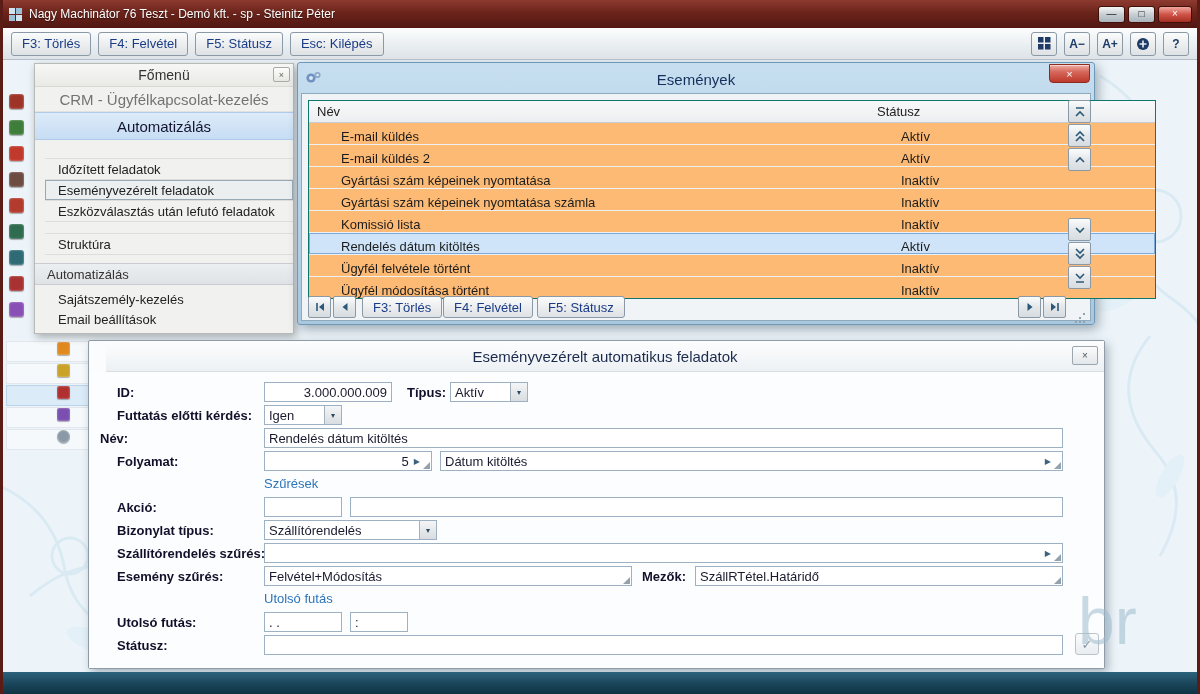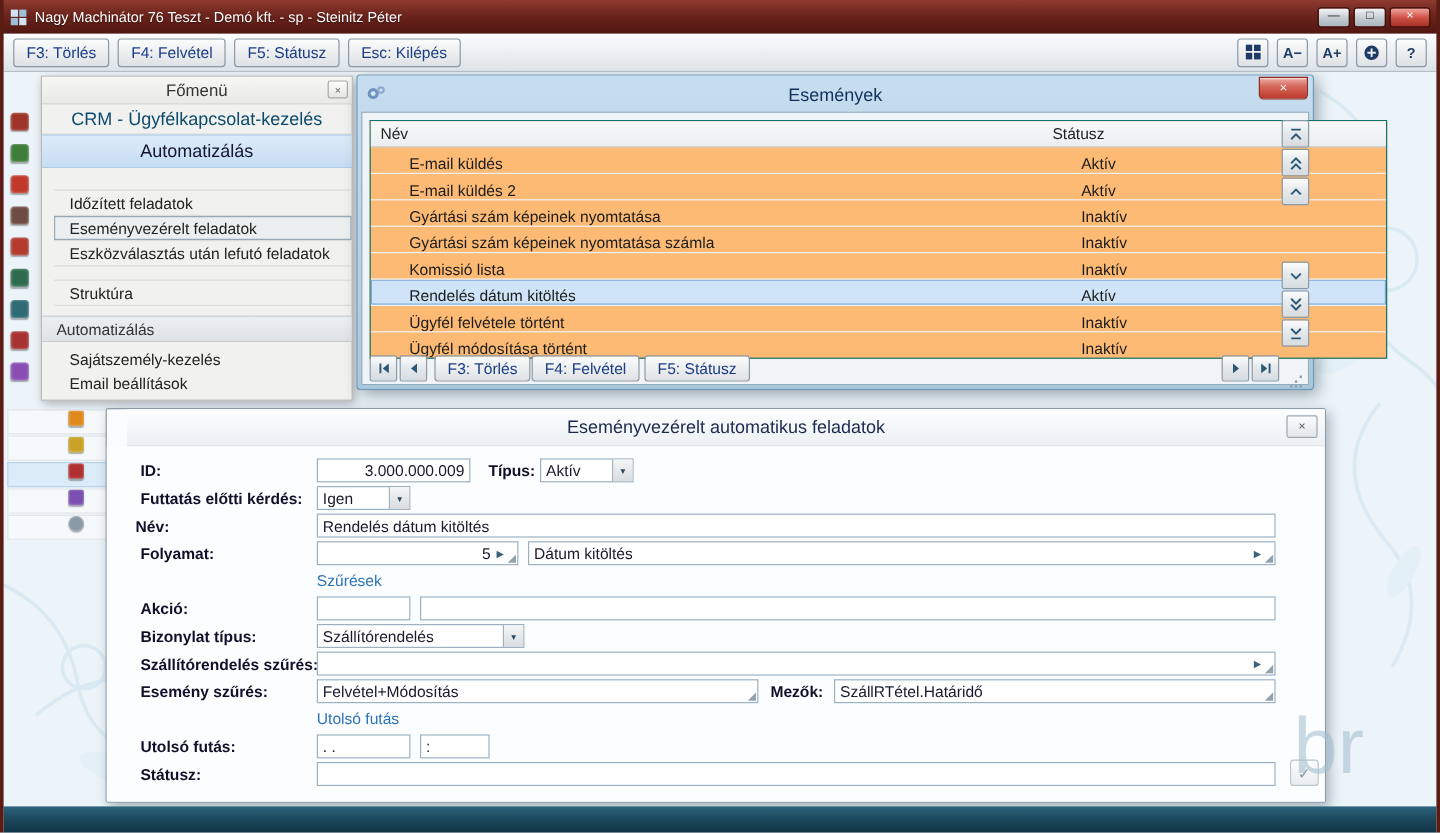--- a/index.html
+++ b/index.html
@@ -43,21 +43,21 @@
     box-shadow:inset 0 0 2px rgba(255,255,255,.6),0 1px 1px rgba(0,0,0,.3);}
 
   
   .panel{position:absolute;left:34px;top:63px;width:258px;z-index:15;background:#f1f1ef;
     border:1px solid #b9b9b5;box-shadow:2px 3px 8px rgba(0,0,0,.3);padding-bottom:4px;}
   .ptb{height:22px;position:relative;display:flex;align-items:center;justify-content:center;
     font-size:14px;color:#333;background:linear-gradient(#f7f7f5,#e9e9e6);border-bottom:1px solid #d8d8d4;}
   .pclose{position:absolute;right:3px;top:3px;width:17px;height:15px;border:1px solid #a9a9a5;border-radius:2px;
     background:linear-gradient(#fdfdfc,#e6e6e2);color:#666;font-size:9px;
     display:flex;align-items:center;justify-content:center;box-sizing:border-box;}
-  .pmod{height:24px;display:flex;align-items:center;justify-content:center;font-size:15px;color:#0c4a6e;
+  .pmod{height:24px;display:flex;align-items:center;justify-content:center;font-size:15px;color:#737373;
     border-bottom:1px solid #e2e2de;}
   .pgrp{height:26px;display:flex;align-items:center;justify-content:center;font-size:15px;color:#151530;
     background:linear-gradient(#ddebf9,#c6ddf3);border-top:1px solid #aecbe8;border-bottom:1px solid #aecbe8;}
   .plist{margin:18px 0 0 10px;border-top:1px solid #dddddb;}
   .mi{height:20px;display:flex;align-items:center;padding-left:13px;font-size:13px;color:#222;
     border-bottom:1px solid #dddddb;white-space:nowrap;overflow:hidden;}
   .mi.sel{box-shadow:inset 0 0 0 1px #98a8b4;background:#ecefef;}
   .mi.blank{height:11px;}
   .psec{margin-top:8px;height:20px;display:flex;align-items:center;padding-left:12px;font-size:13px;color:#333;
     background:linear-gradient(#eceff1,#e0e3e6);border-top:1px solid #c9cdd1;border-bottom:1px solid #c9cdd1;}
@@ -370,21 +370,21 @@
         <span class="val">Aktív</span>
         <span class="ddbtn">▾</span>
       </div>
 
       <span class="flbl" style="left:28px;top:33px">Futtatás előtti kérdés:</span>
       <div class="fld" style="left:175px;top:33px;width:78px">
         <span class="val">Igen</span>
         <span class="ddbtn">▾</span>
       </div>
 
-      <span class="flbl" style="left:24px;top:56px">Név:</span>
+      <span class="flbl" style="left:11px;top:56px">Név:</span>
       <div class="fld" style="left:175px;top:56px;width:799px">
         <span class="val">Rendelés dátum kitöltés</span>
       </div>
 
       <span class="flbl" style="left:28px;top:79px">Folyamat:</span>
       <div class="fld right" style="left:175px;top:79px;width:168px">
         <span class="val">5</span>
         <span class="fa">▶</span>
         <span class="grip"></span>
       </div>

